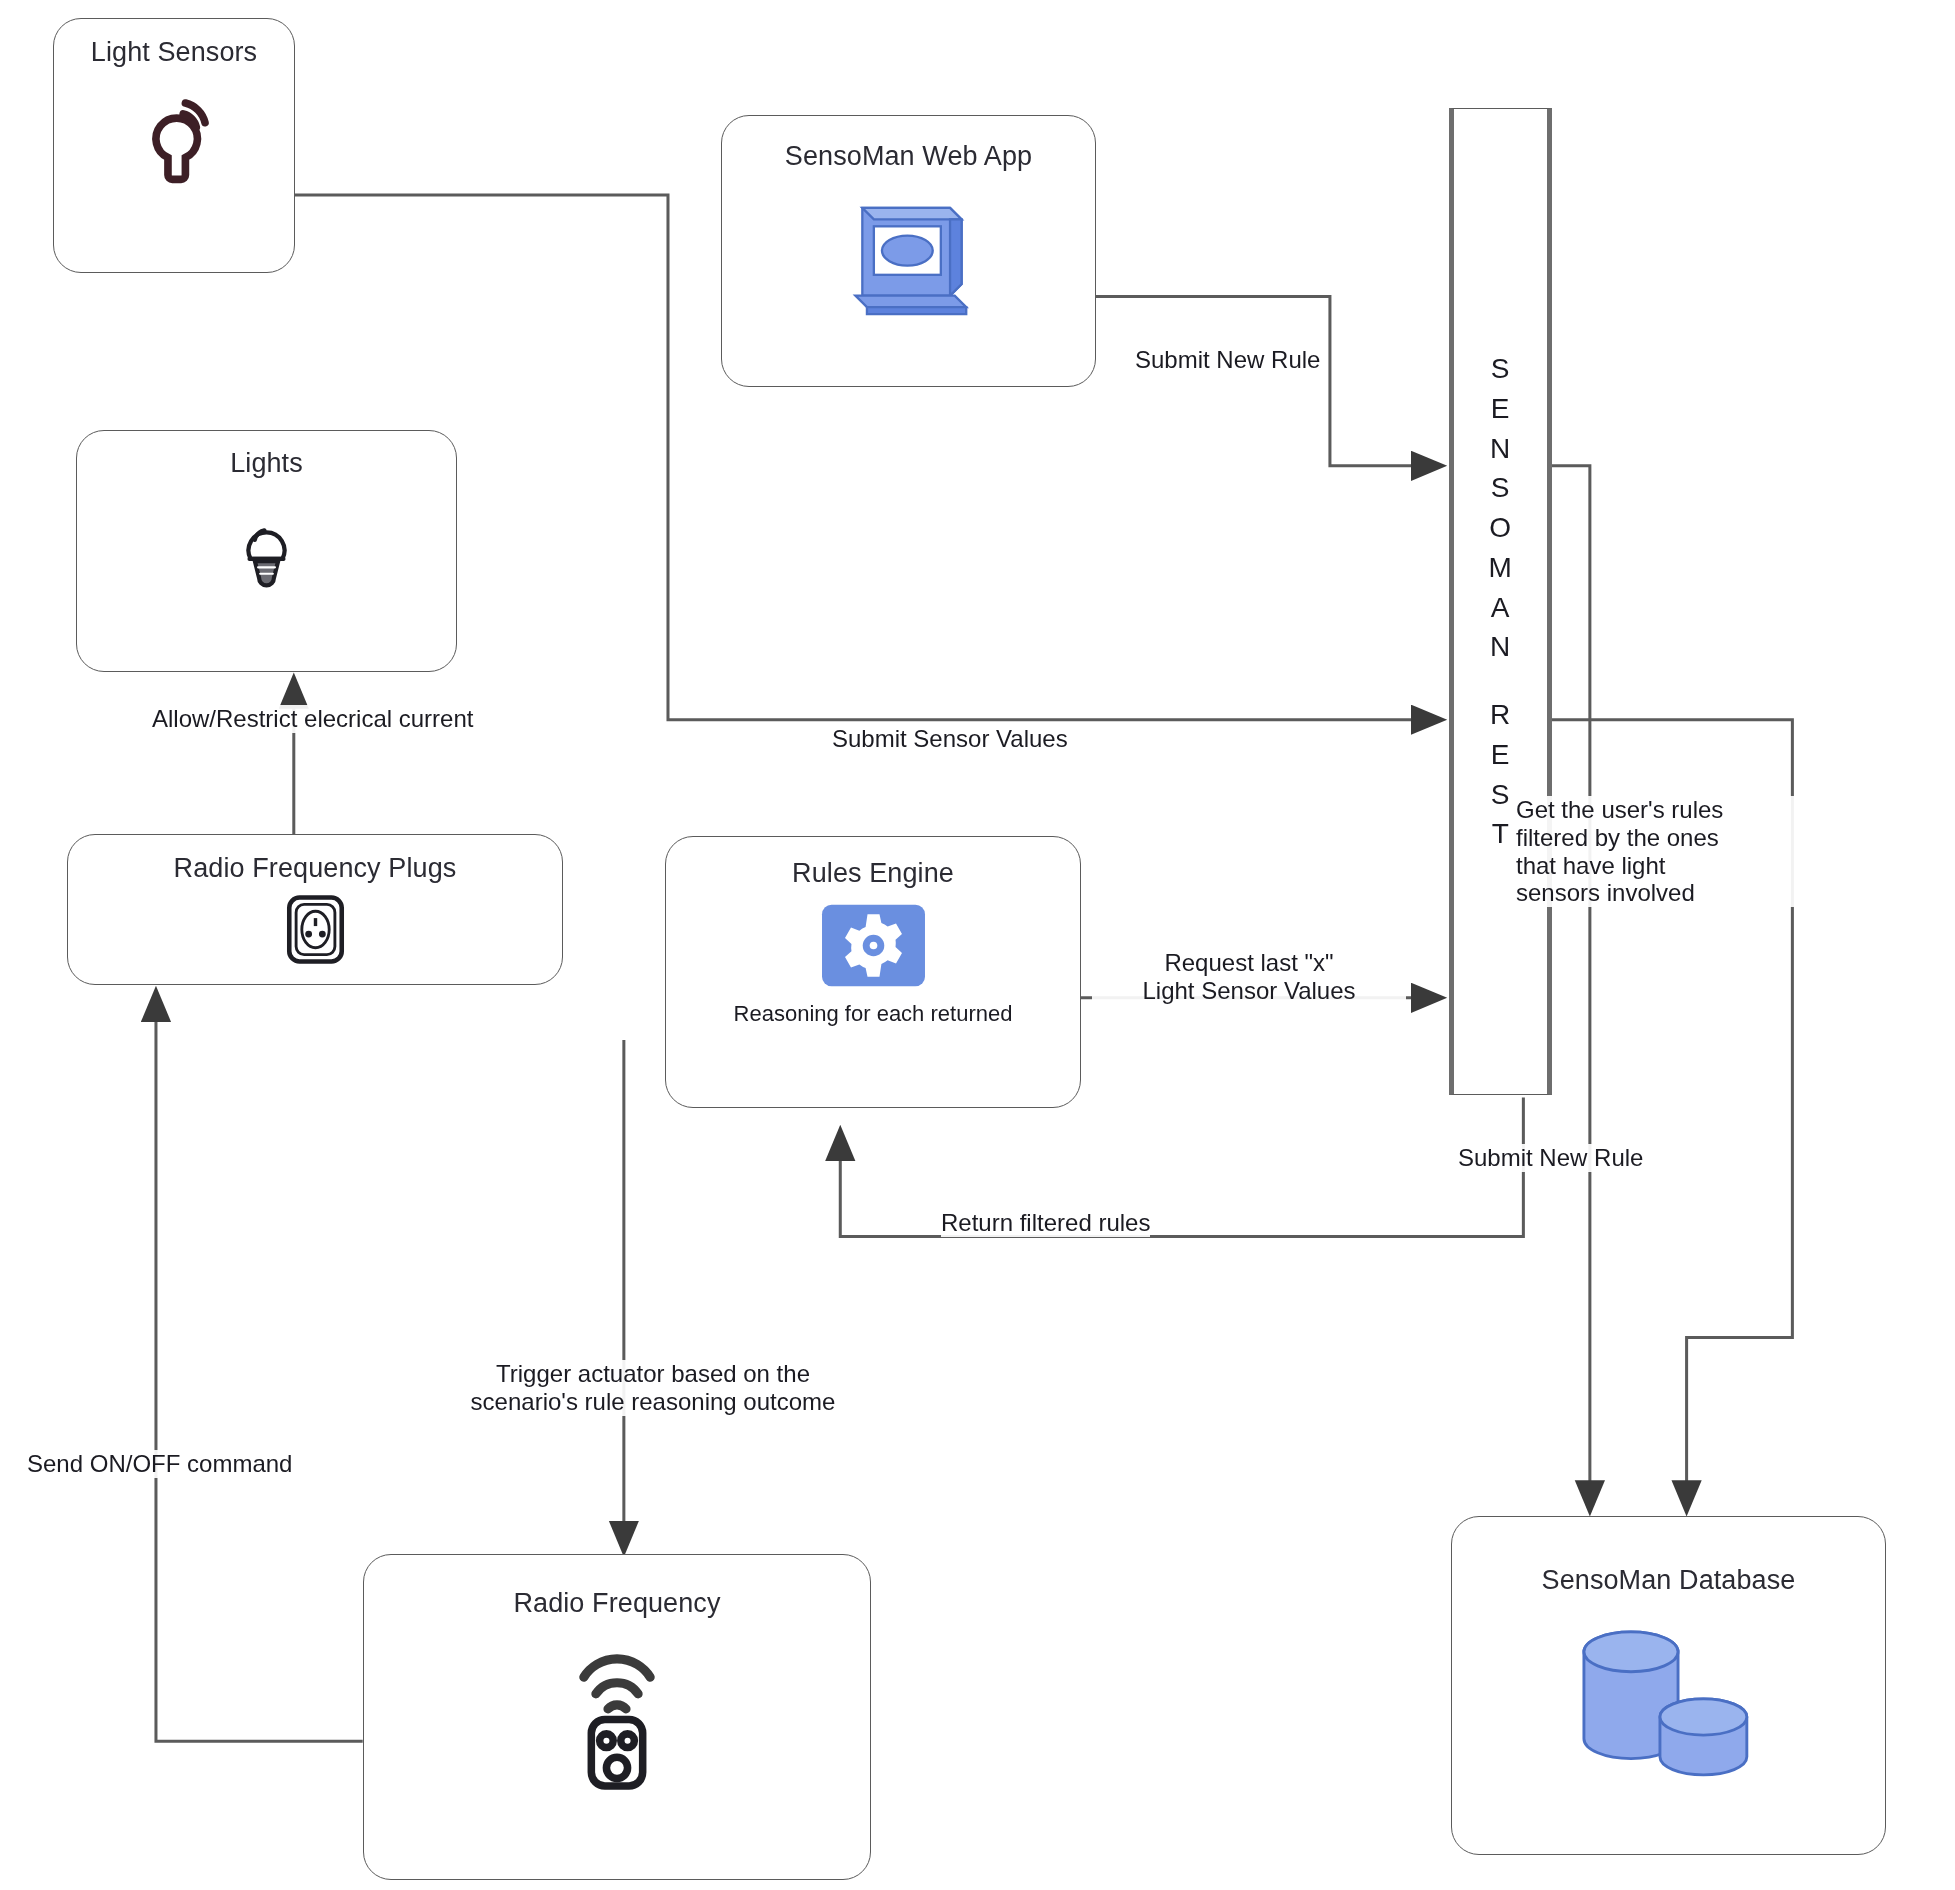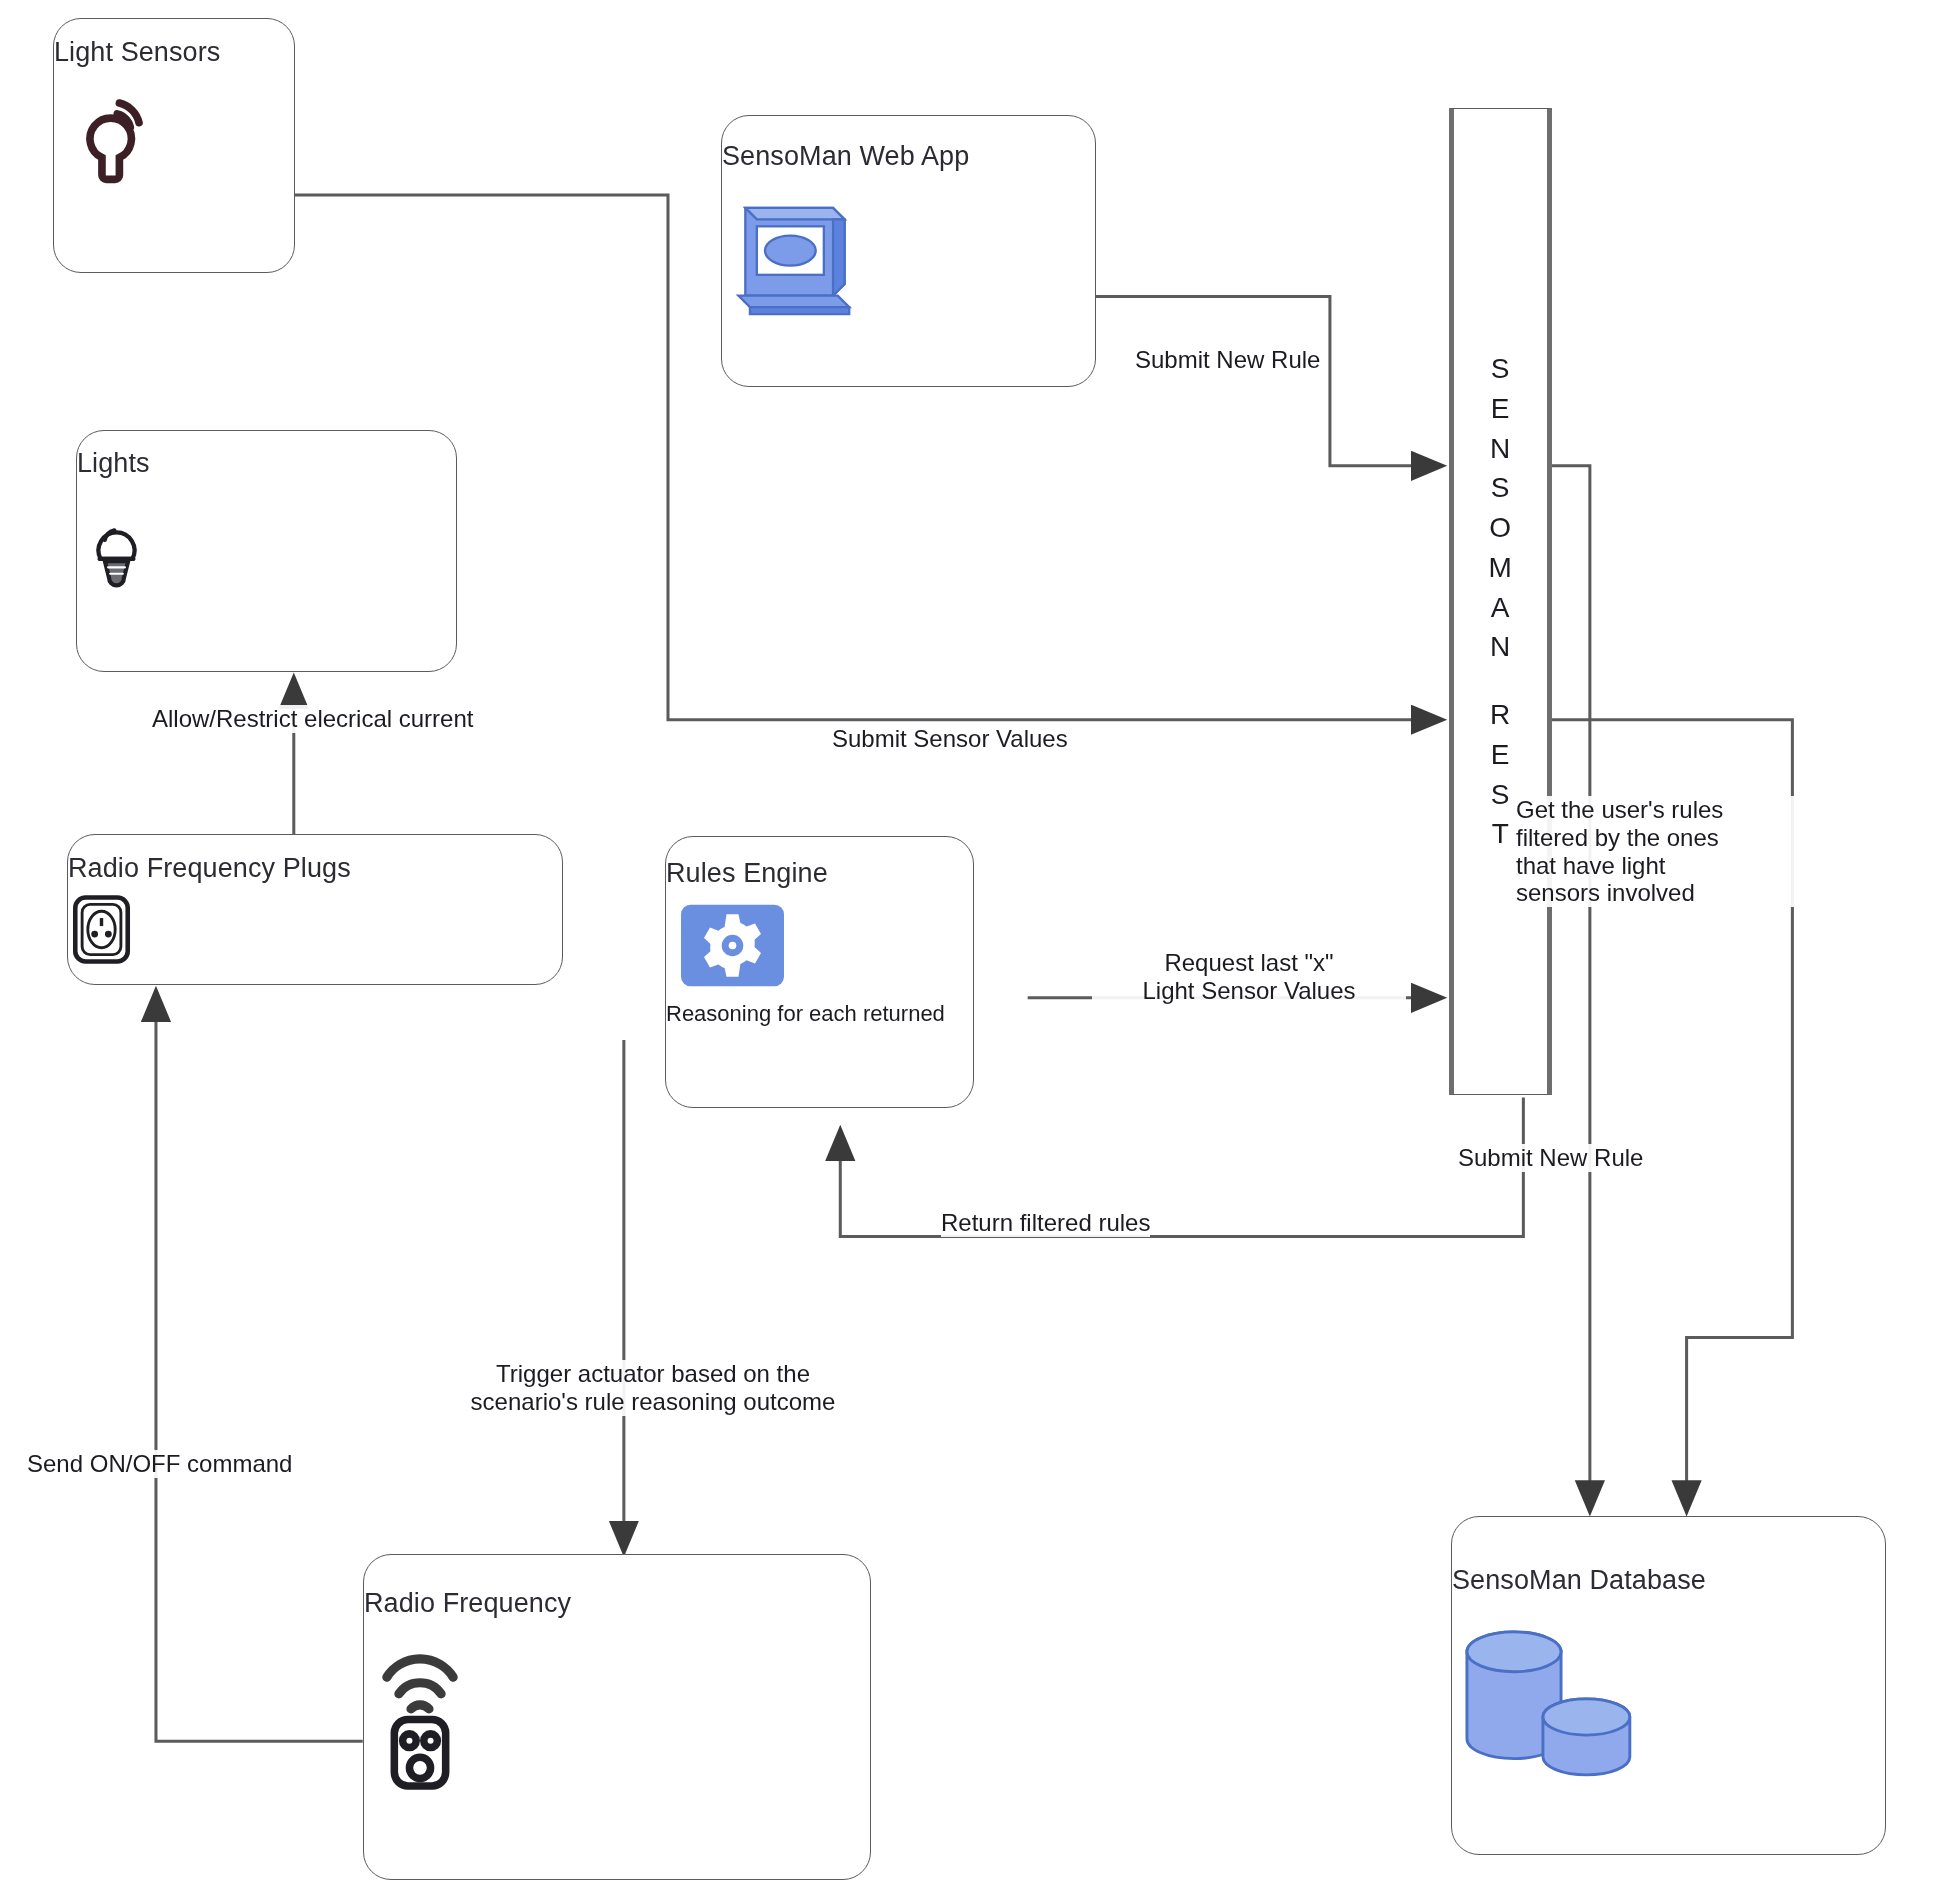--- a/index.html
+++ b/index.html
@@ -26,21 +26,21 @@
     pointer-events: none;
   }
   .node {
     position: absolute;
     box-sizing: border-box;
     background: #ffffff;
     border: 1.8px solid #5b5b5b;
     border-radius: 28px;
     display: flex;
     flex-direction: column;
-    align-items: flex-start;
+    align-items: center;
   }
   .node-title {
     font-size: 27px;
     color: #2b2b33;
     letter-spacing: 0.1px;
     white-space: nowrap;
     text-align: center;
   }
   .node-sub {
     font-size: 22px;
@@ -52,21 +52,21 @@
     display: flex;
     align-items: center;
     justify-content: center;
   }
 
   
   #node-light-sensors { left: 53px;  top: 18px;   width: 242px;  height: 255px; padding-top: 18px; }
   #node-web-app      { left: 701px; top: 115px;  width: 375px;  height: 272px; padding-top: 25.4px; margin-left: 20px; }
   #node-lights       { left: 76px;  top: 430px;  width: 381px;  height: 242px; padding-top: 17px; }
   #node-rf-plugs     { left: 67px;  top: 834px; width: 496px;  height: 151px; padding-top: 18px; }
-  #node-rules-engine { left: 665px; top: 836px; width: 309px;  height: 272px; padding-top: 20.6px; }
+  #node-rules-engine { left: 665px; top: 836px; width: 416px;  height: 272px; padding-top: 20.6px; }
   #node-radio-freq   { left: 363px;  top: 1554px; width: 508px;  height: 326px; padding-top: 33px; }
   #node-database     { left: 1451px; top: 1516px; width: 435px;  height: 339px; padding-top: 48px; }
 
   
   #node-rest {
     position: absolute;
     left: 1449px; top: 108px;
     width: 103px; height: 987px;
     box-sizing: border-box;
     background: #ffffff;

